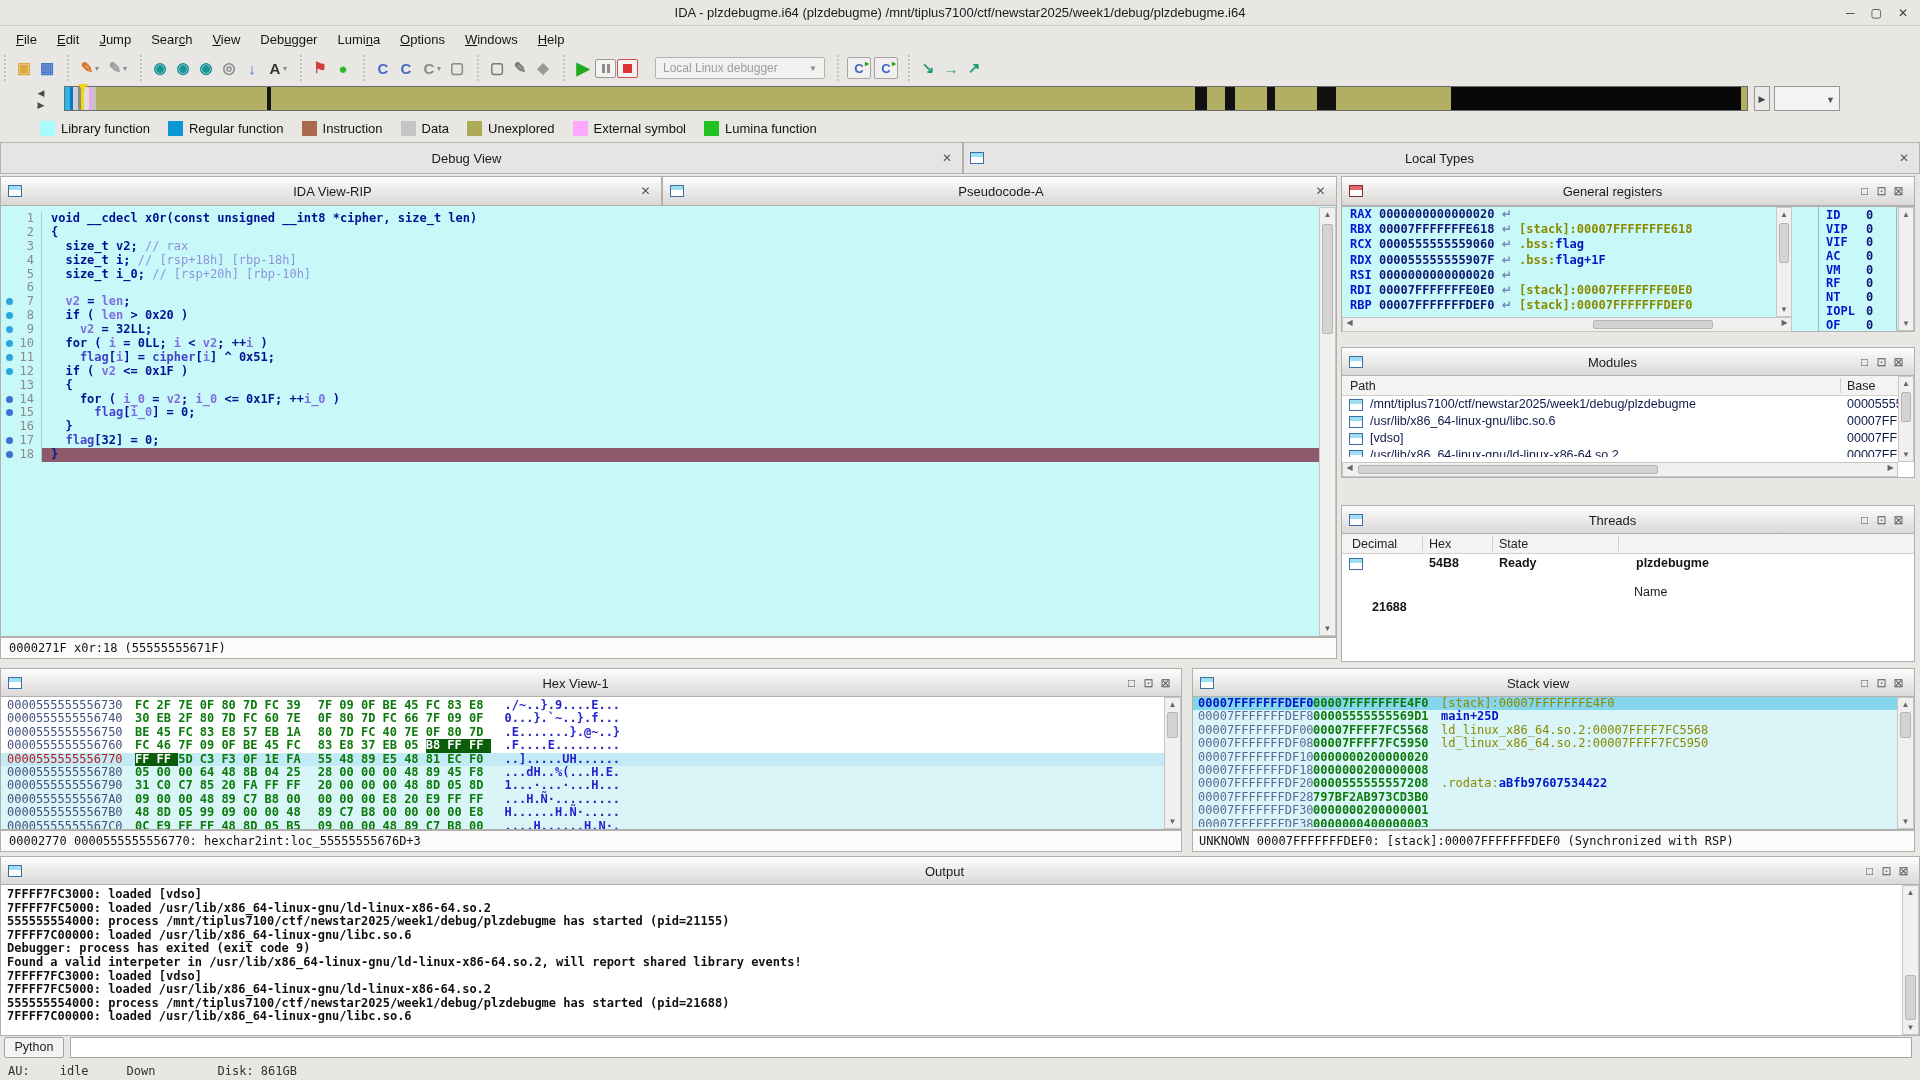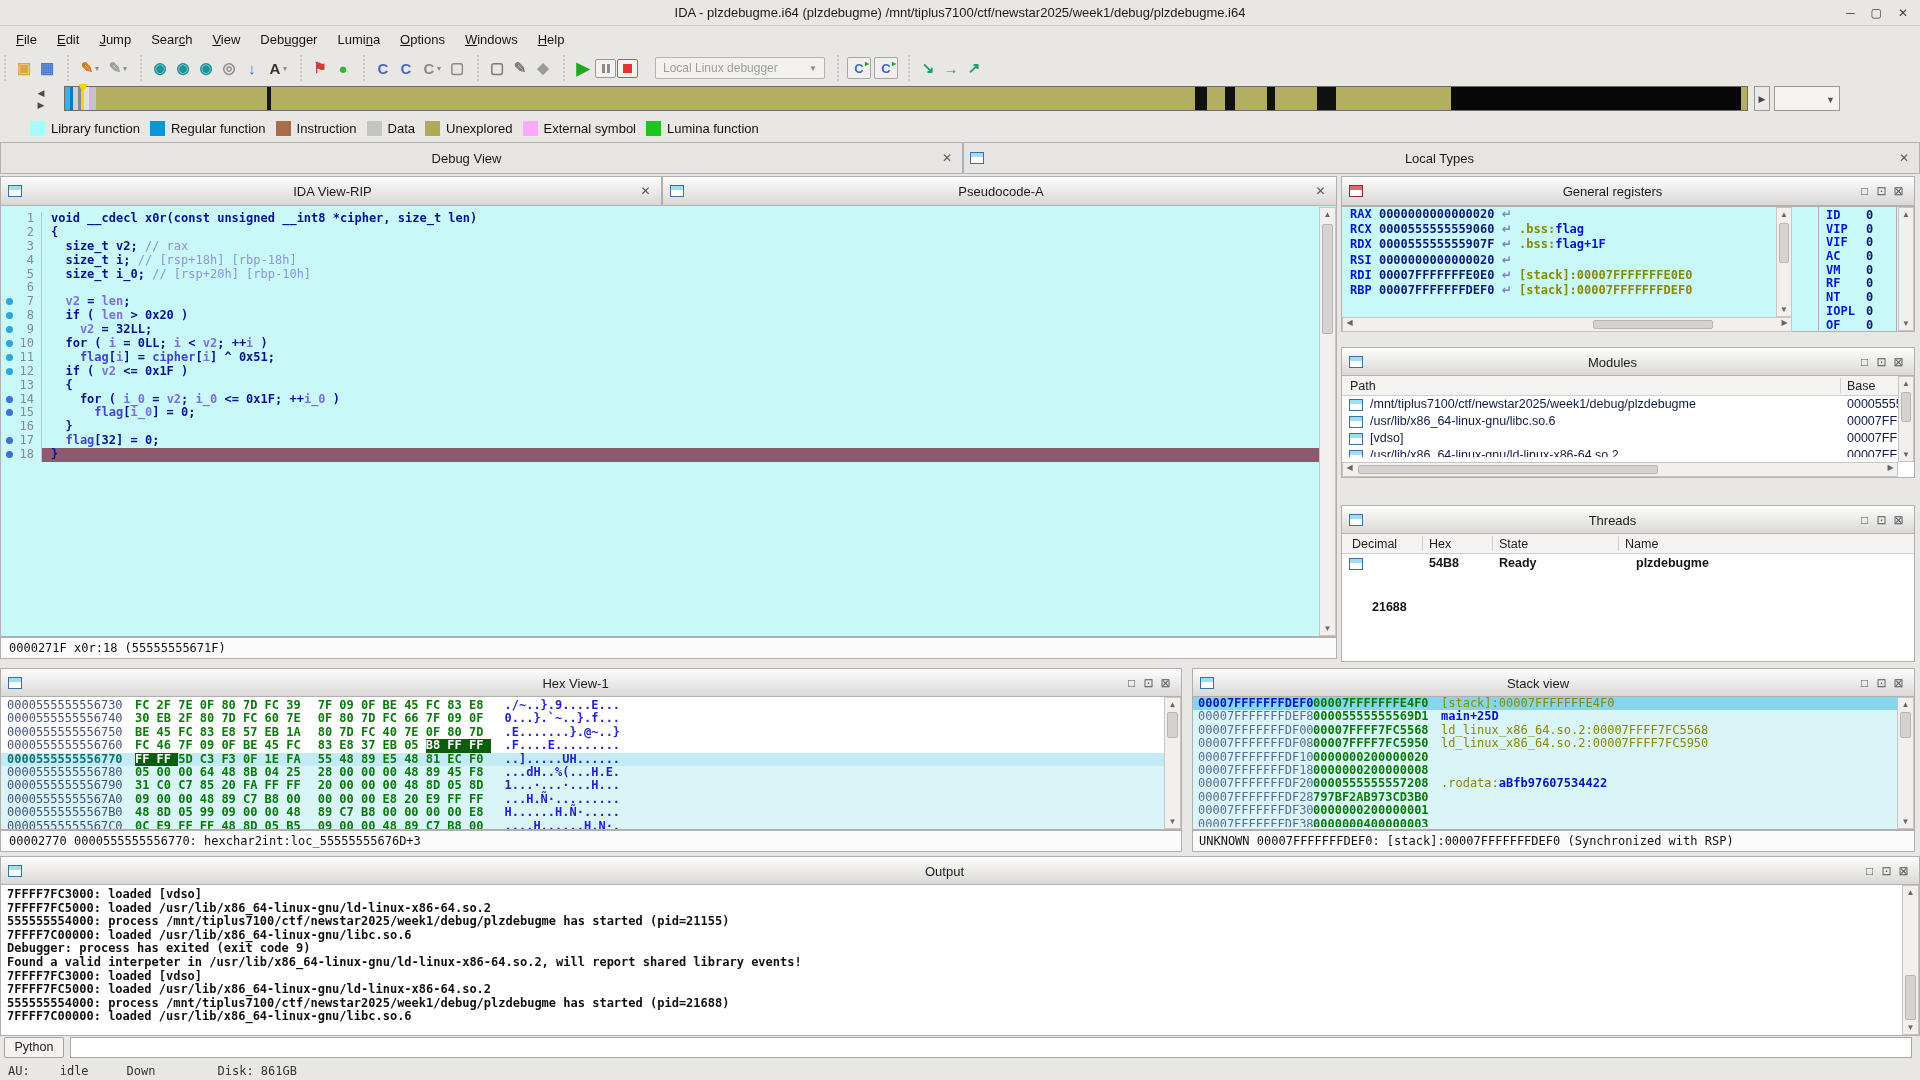--- a/index.html
+++ b/index.html
@@ -33,21 +33,21 @@
 .navband{position:absolute;top:84px;left:0;width:1920px;height:30px}
 .bnav{position:absolute;width:14px;height:12px;color:#4a4a4a;font-size:9px;line-height:12px;text-align:center}
 .band{position:absolute;left:64px;top:2px;width:1684px;height:25px;border:1px solid #6b6b6b;
 background:linear-gradient(90deg,#29b6e8 0px 5px,#1474c0 5px 8px,#d0d0d0 8px 13px,#8a8a8a 13px 17px,#e0e0e0 17px 24px,#f0a2f0 24px 27px,#c4c4c4 27px 31px,#b2af62 31px 202px,#151515 202px 206px,#b2af62 206px 1130px,#111 1130px 1142px,#b2af62 1142px 1160px,#111 1160px 1170px,#b2af62 1170px 1202px,#111 1202px 1210px,#b2af62 1210px 1252px,#111 1252px 1271px,#b2af62 1271px 1386px,#080808 1386px 1676px,#b2af62 1676px 1684px)}
 .marker{position:absolute;left:78px;top:0;width:0;height:0;border:5px solid transparent;border-top:8px solid #f2d410}
 .markerstem{position:absolute;left:81px;top:6px;width:3px;height:20px;background:#f2d410}
 .bctl1{position:absolute;left:1754px;top:2px;width:16px;height:25px;border:1px solid #9a9896;background:#eceae8;font-size:9px;text-align:center;line-height:25px;color:#444}
 .bctl2{position:absolute;left:1774px;top:2px;width:66px;height:25px;border:1px solid #9a9896;background:#f4f3f2;color:#555}
 .bctl2 span{position:absolute;right:4px;top:8px;font-size:9px}
 
-.legend{position:absolute;top:114px;left:0;width:1715px;height:28px;display:flex;align-items:center;gap:10px;padding-left:30px;font-size:13px;color:#111}
+.legend{position:absolute;top:114px;left:0;width:1715px;height:28px;display:flex;align-items:center;gap:18px;padding-left:40px;font-size:13px;color:#111}
 .chip{width:15px;height:15px;display:inline-block;margin-right:-2px}
 .legit{display:flex;align-items:center;gap:8px}
 
 .dtstrip{position:absolute;top:142px;height:32px;background:#e7e5e3;border:1px solid #b4b2b0;display:flex;align-items:center;font-size:13px;color:#1a1a1a}
 .dtleft{left:0;width:963px}
 .dtright{left:963px;width:957px}
 .dtstrip .lbl{flex:1;text-align:center}
 .xbtn{color:#5a5a5a;font-size:12px;padding:0 10px}
 
 .pcap{position:absolute;height:30px;background:linear-gradient(#fdfdfd,#d9d7d5);border:1px solid #b2b0ae;display:flex;align-items:center;padding:0 7px;font-size:13px;color:#1b1b1b}
@@ -73,21 +73,21 @@
 .hscroll{position:absolute;background:#f1f0ef;border:1px solid #c8c6c4}
 .hscroll .ar{position:absolute;top:0;height:100%;width:13px;font-size:8px;text-align:center;color:#666}
 .hscroll .thumb{position:absolute;top:2px;bottom:2px;background:#d5d3d1;border:1px solid #b8b6b4;border-radius:2px}
 
 .hexcontent{position:absolute;left:0;top:696px;width:1182px;height:134px;background:#fff;border:1px solid #b2b0ae;overflow:hidden;padding-top:2px}
 .hexrow{height:13.4px;display:flex;font:bold 12px/13.4px "DejaVu Sans Mono",monospace}
 .hexrow.tint{background:#d9f5f7}
 .hexrow.cur{background:#c2ebf5}
 .hexrow.clip{height:9px;overflow:hidden}
 .haddr{width:134px;padding-left:6px;color:#44517e;font-weight:normal;flex:none}
-.hexrow.cur .haddr{color:#0f766e;font-weight:bold}
+.hexrow.cur .haddr{color:#b91c1c;font-weight:normal}
 .hb{width:21.6px;color:#0b7a0b;flex:none}
 .hb.g8{margin-left:10px}
 .hb.hl{background:#0a5d0a;color:#fff}
 .hascii{margin-left:14px;color:#2222cc}
 .hexstatus{position:absolute;left:0;top:830px;width:1182px;height:22px;background:#fbfbfb;border:1px solid #b2b0ae;font:12px/21px "DejaVu Sans Mono",monospace;color:#111;padding-left:8px}
 
 .stackcontent{position:absolute;left:1192px;top:696px;width:723px;height:134px;background:#d9f5f7;border:1px solid #b2b0ae;overflow:hidden}
 .srow{height:13.4px;display:flex;font:12px/13.4px "DejaVu Sans Mono",monospace;white-space:pre}
 .srow.sel{background:#85d6ec}
 .saddr{width:120px;padding-left:5px;color:#5a6a9a;flex:none}
@@ -316,20 +316,21 @@
 
   <div class="pcap" style="left:1341px;top:176px;width:574px">
     <span class="winicon regicon"></span>
     <span class="ct">General registers</span>
     <span class="capbtn">□</span>
     <span class="capbtn">⊡</span>
     <span class="capbtn">⊠</span>
   </div>
   <div class="regcontent" id="reglist">
       <div class="rrow"><span class="rname">RAX</span> <span class="rval">0000000000000020</span> <span class="rent">↵</span> </div>
+      <div class="rrow"><span class="rname">RBX</span> <span class="rval">00007FFFFFFFE618</span> <span class="rent">↵</span> <span class="so">[stack]:00007FFFFFFFE618</span></div>
       <div class="rrow"><span class="rname">RCX</span> <span class="rval">0000555555559060</span> <span class="rent">↵</span> <span class="so">.bss:</span><span class="sb">flag</span></div>
       <div class="rrow"><span class="rname">RDX</span> <span class="rval">000055555555907F</span> <span class="rent">↵</span> <span class="so">.bss:</span><span class="sb">flag+1F</span></div>
       <div class="rrow"><span class="rname">RSI</span> <span class="rval">0000000000000020</span> <span class="rent">↵</span> </div>
       <div class="rrow"><span class="rname">RDI</span> <span class="rval">00007FFFFFFFE0E0</span> <span class="rent">↵</span> <span class="so">[stack]:00007FFFFFFFE0E0</span></div>
       <div class="rrow"><span class="rname">RBP</span> <span class="rval">00007FFFFFFFDEF0</span> <span class="rent">↵</span> <span class="so">[stack]:00007FFFFFFFDEF0</span></div>
     </div>
   <div class="vscroll" style="left:1776px;top:207px;width:16px;height:110px">
     <div class="ar" style="top:0">▲</div>
     <div class="thumb" style="top:15px;height:40px"></div>
     <div class="ar" style="bottom:0">▼</div>
@@ -436,21 +437,21 @@
     <span class="capbtn">⊡</span>
     <span class="capbtn">⊠</span>
   </div>
   <div class="thrcontent">
     <div class="thrhdr" id="thrhdr">
         <span style="left: 10px;">Decimal</span>
         <span style="left: 87px;">Hex</span>
         <span class="cd" style="left: 80px;"></span>
         <span style="left: 157px;">State</span>
         <span class="cd" style="left: 150px;"></span>
-        <span style="left: 283px;">Name</span>
+        <span style="left: 292px; margin-top: 48px;">Name</span>
         <span class="cd" style="left: 276px;"></span>
       </div>
     <div class="throw" id="throw">
         <span class="winicon micon"></span>
         <span style="left: 30px; margin-top: 44px;">21688</span>
         <span style="left: 87px;">54B8</span>
         <span style="left: 157px;">Ready</span>
         <span style="left: 294px;">plzdebugme</span>
       </div>
   </div>

